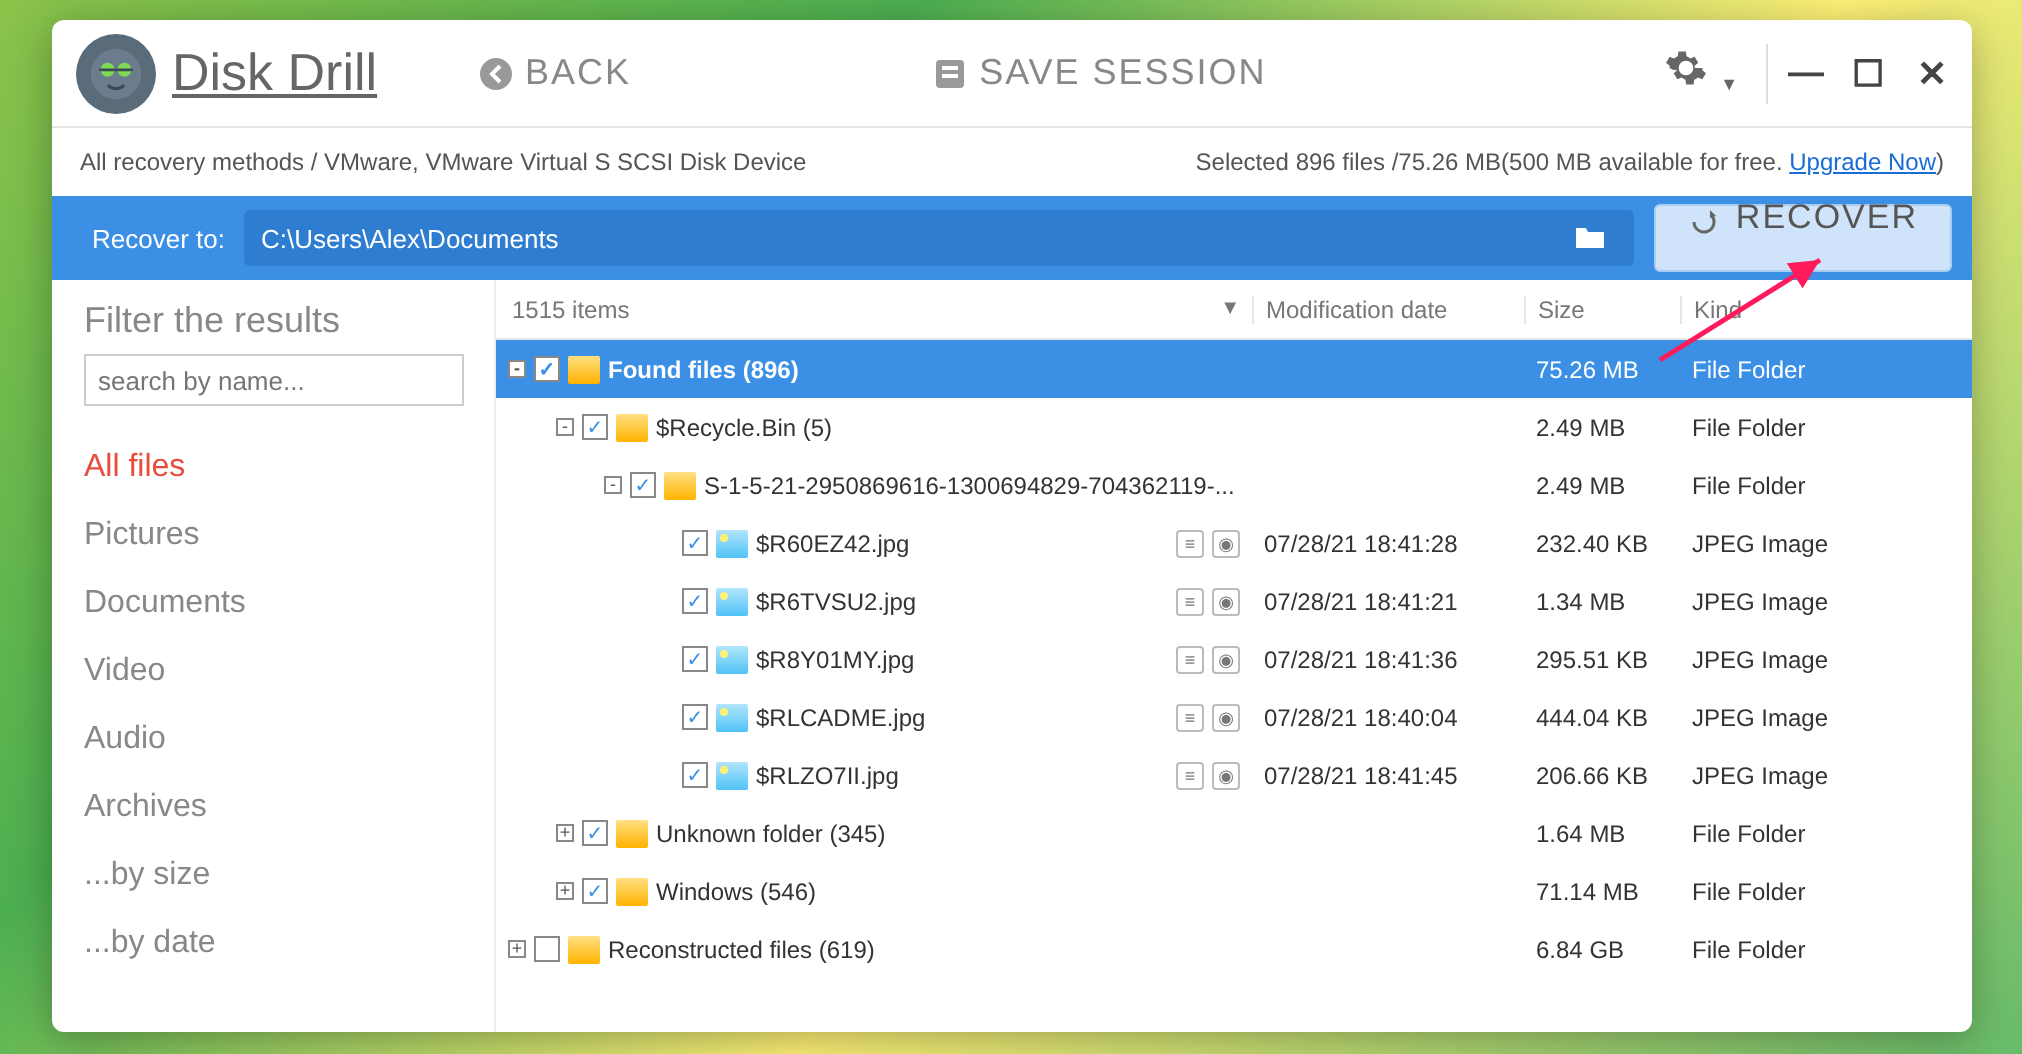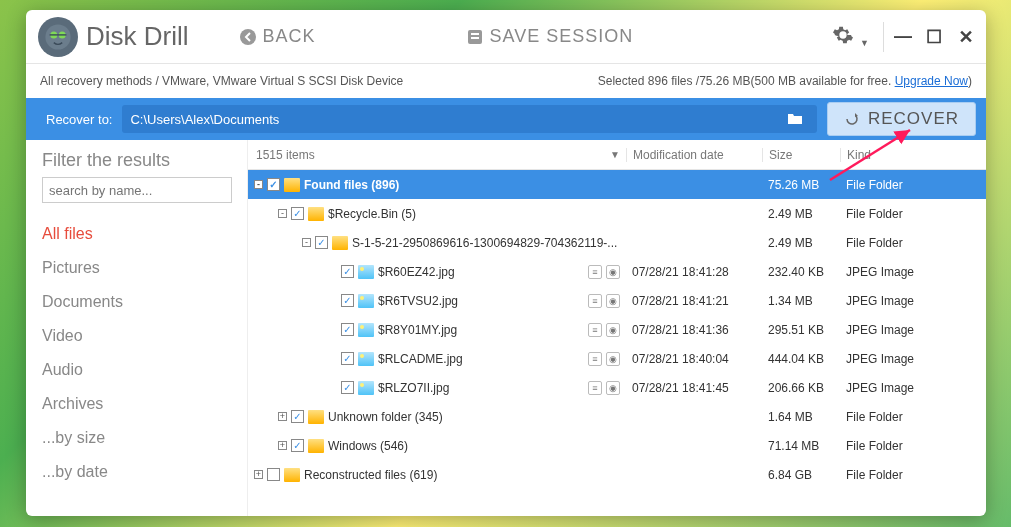--- a/index.html
+++ b/index.html
@@ -27,21 +27,21 @@
   padding: 0 12px;
   border-bottom: 1px solid #e5e5e5;
 }
 .logo {
   width: 40px; height: 40px; border-radius: 50%;
   background: #5a6b7a;
   display:flex; align-items:center; justify-content:center;
   margin-right: 8px;
 }
 .logo svg { width: 28px; height: 28px; }
-.app-title { font-size: 26px; font-weight: 300; color: #666; margin-right: 40px; }
+.app-title { font-size: 26px; font-weight: 300; color: #666; margin-right: 40px; text-decoration: underline; }
 .tb-btn {
   display:flex; align-items:center; gap:6px;
   color:#888; font-size:18px; letter-spacing:1px;
   cursor:pointer; padding:4px 10px;
 }
 .tb-btn.back { margin-right: 130px; }
 .spacer { flex:1; }
 .gear { margin: 0 14px; cursor:pointer; color:#666; }
 .winctl { display:flex; gap:16px; margin-left:10px; }
 .winctl span { cursor:pointer; font-size:18px; color:#444; font-weight:bold; display:inline-block; width:16px; text-align:center;}
@@ -56,21 +56,21 @@
   display:flex; align-items:center; padding:0 10px 0 20px; gap:10px;
 }
 .recoverbar .lbl { color:#fff; font-size:13px; }
 .recover-path {
   flex:1; height:28px; background:#2f7dd0; border-radius:3px;
   display:flex; align-items:center; padding:0 8px; color:#fff; font-size:13px;
 }
 .folder-btn { color:#fff; cursor:pointer; padding:0 6px; }
 .recover-btn {
   background:#cfe4fa; border:1px solid #a9cdf2; border-radius:3px;
-  height:30px; padding:16px 16px; display:flex; align-items:center; gap:8px;
+  height:30px; padding:16px 16px; display:flex; align-items:flex-end; gap:8px;
   color:#555; font-size:17px; letter-spacing:1px; cursor:pointer;
 }
 .body { flex:1; display:flex; overflow:hidden; }
 .sidebar { width: 222px; padding: 10px 0 16px 16px; border-right:1px solid #eee; }
 .filter-title { font-size:18px; color:#888; font-weight:300; margin-bottom:6px; }
 .search-box {
   width: 190px; height:26px; border:1px solid #ccc; padding:0 6px;
   font-size:13px; color:#888;
 }
 .cats { margin-top:14px; }

